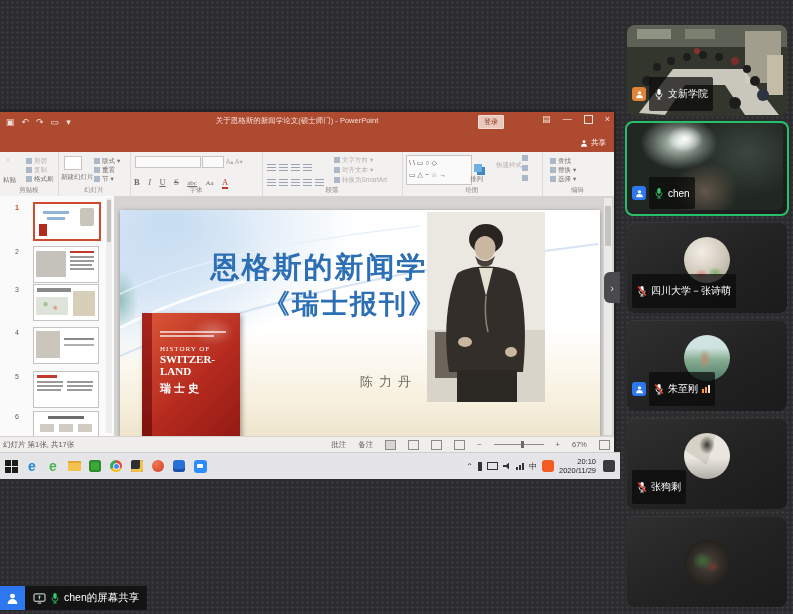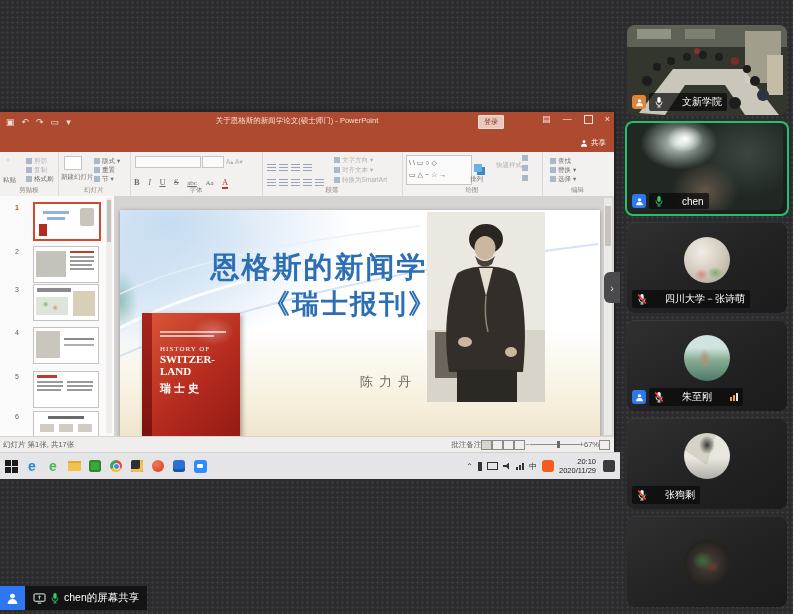--- a/index.html
+++ b/index.html
@@ -59,39 +59,39 @@
       radial-gradient(30px 20px at 70% 15%,rgba(255,255,255,.25),transparent 70%),
       linear-gradient(135deg,#d85436,#b52a1e 55%,#931a14);
       color:#fff;padding:16px 4px 0 8px;box-sizing:border-box;}
   .cover .tiny{height:2px;background:rgba(255,255,255,.65);margin:2px 10px 2px 0;}
   .cover .h1{font-family:"Liberation Serif",serif;font-size:7px;letter-spacing:1px;margin-top:8px;}
   .cover .h2{font-family:"Liberation Serif",serif;font-size:11px;font-weight:bold;line-height:12px;}
   .cover .cn{font-size:11px;font-weight:bold;letter-spacing:3px;margin-top:4px;}
   
   .status{position:absolute;left:0;bottom:0;width:100%;height:15px;background:#f0eded;border-top:1px solid #d7d2d0;
     font-size:7.5px;color:#615d5a;display:flex;align-items:center;}
-  .status .right{position:absolute;right:4px;display:flex;align-items:center;gap:0;}
+  .status .right{position:absolute;right:4px;display:flex;align-items:center;gap:12px;}
   .viewico{width:9px;height:8px;border:1px solid #8e8a86;display:inline-block;}
   .viewico.on{background:#d8d4d2;}
   .ztrack{width:50px;height:1px;background:#908c88;position:relative;display:inline-block;}
   .ztrack i{position:absolute;left:55%;top:-3px;width:3px;height:7px;background:#6e6a66;}
   
   .taskbar{position:absolute;left:0;top:452px;width:620px;height:26px;background:#e5e5e8;border-top:1px solid #cfcfd2;}
   .tbicons{position:absolute;left:4px;top:0;height:26px;display:flex;align-items:center;gap:7px;}
   .tbi{width:14px;height:14px;display:flex;align-items:center;justify-content:center;}
   .tray{position:absolute;right:24px;top:0;height:26px;display:flex;align-items:center;gap:5px;}
   .clock{font-size:7.5px;color:#222;text-align:right;line-height:9px;}
   
   .tile{position:absolute;left:627px;width:160px;height:91px;border-radius:8px;
     background:linear-gradient(150deg,#303030,#222 55%,#1b1b1b);overflow:hidden;
     box-shadow:inset 0 1px 0 rgba(255,255,255,.05);}
   .tile.activeb{border:2px solid #27c06a;left:625px;width:160px;}
   .plabel{position:absolute;left:5px;bottom:5px;display:flex;align-items:center;gap:3px;}
-  .ptag{display:flex;align-items:center;gap:18px;background:rgba(10,10,10,.72);color:#fff;
-    font-size:10px;padding:2px 5px;border-radius:2px;white-space:nowrap;}
+  .ptag{display:flex;align-items:center;gap:4px;background:rgba(10,10,10,.72);color:#fff;
+    font-size:10px;padding:10px 5px;border-radius:2px;white-space:nowrap;}
   .pbadge{width:14px;height:14px;border-radius:3px;display:flex;align-items:center;justify-content:center;flex:0 0 auto;}
   .pbadge.orange{background:#e2833a;} .pbadge.blue{background:#2d78f0;}
   .avatar{position:absolute;left:57px;top:15px;width:46px;height:46px;border-radius:50%;}
   .sig{display:inline-flex;align-items:flex-end;gap:1px;height:8px;}
   .sig i{width:2px;background:#ff9d3b;display:inline-block;}
   
   .handle{position:absolute;left:604px;top:272px;width:16px;height:31px;background:#4a4a4c;
     border-radius:6px 0 0 6px;color:#dedede;display:flex;align-items:center;justify-content:center;
     font-size:11px;z-index:30;}
   

